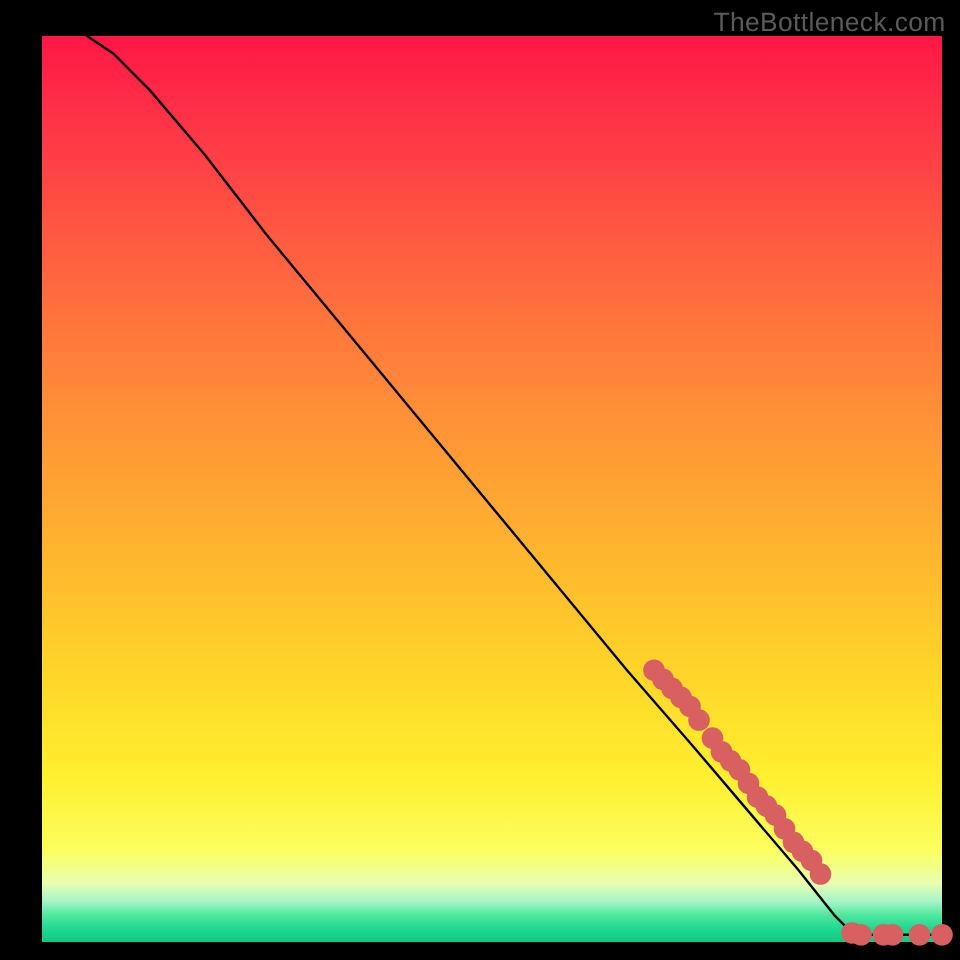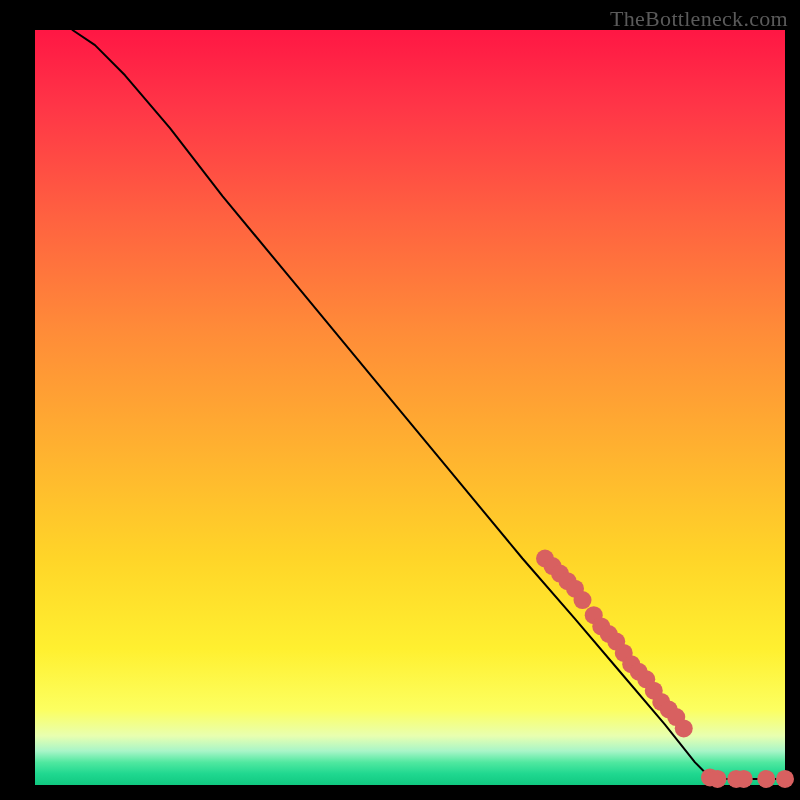--- a/index.html
+++ b/index.html
@@ -13,21 +13,21 @@
 .chart-container {
   position: relative;
   width: 800px;
   height: 800px;
   background: #000;
 }
 .watermark {
   position: absolute;
   top: 6px;
   right: 12px;
-  font-family: Liberation Serif, serif;
+  font-family: Liberation Sans, sans-serif;
   font-size: 22px;
   font-weight: 400;
   color: #5a5a5a;
   letter-spacing: 0.3px;
   z-index: 10;
 }
 svg.plot {
   position: absolute;
   left: 0;
   top: 0;

